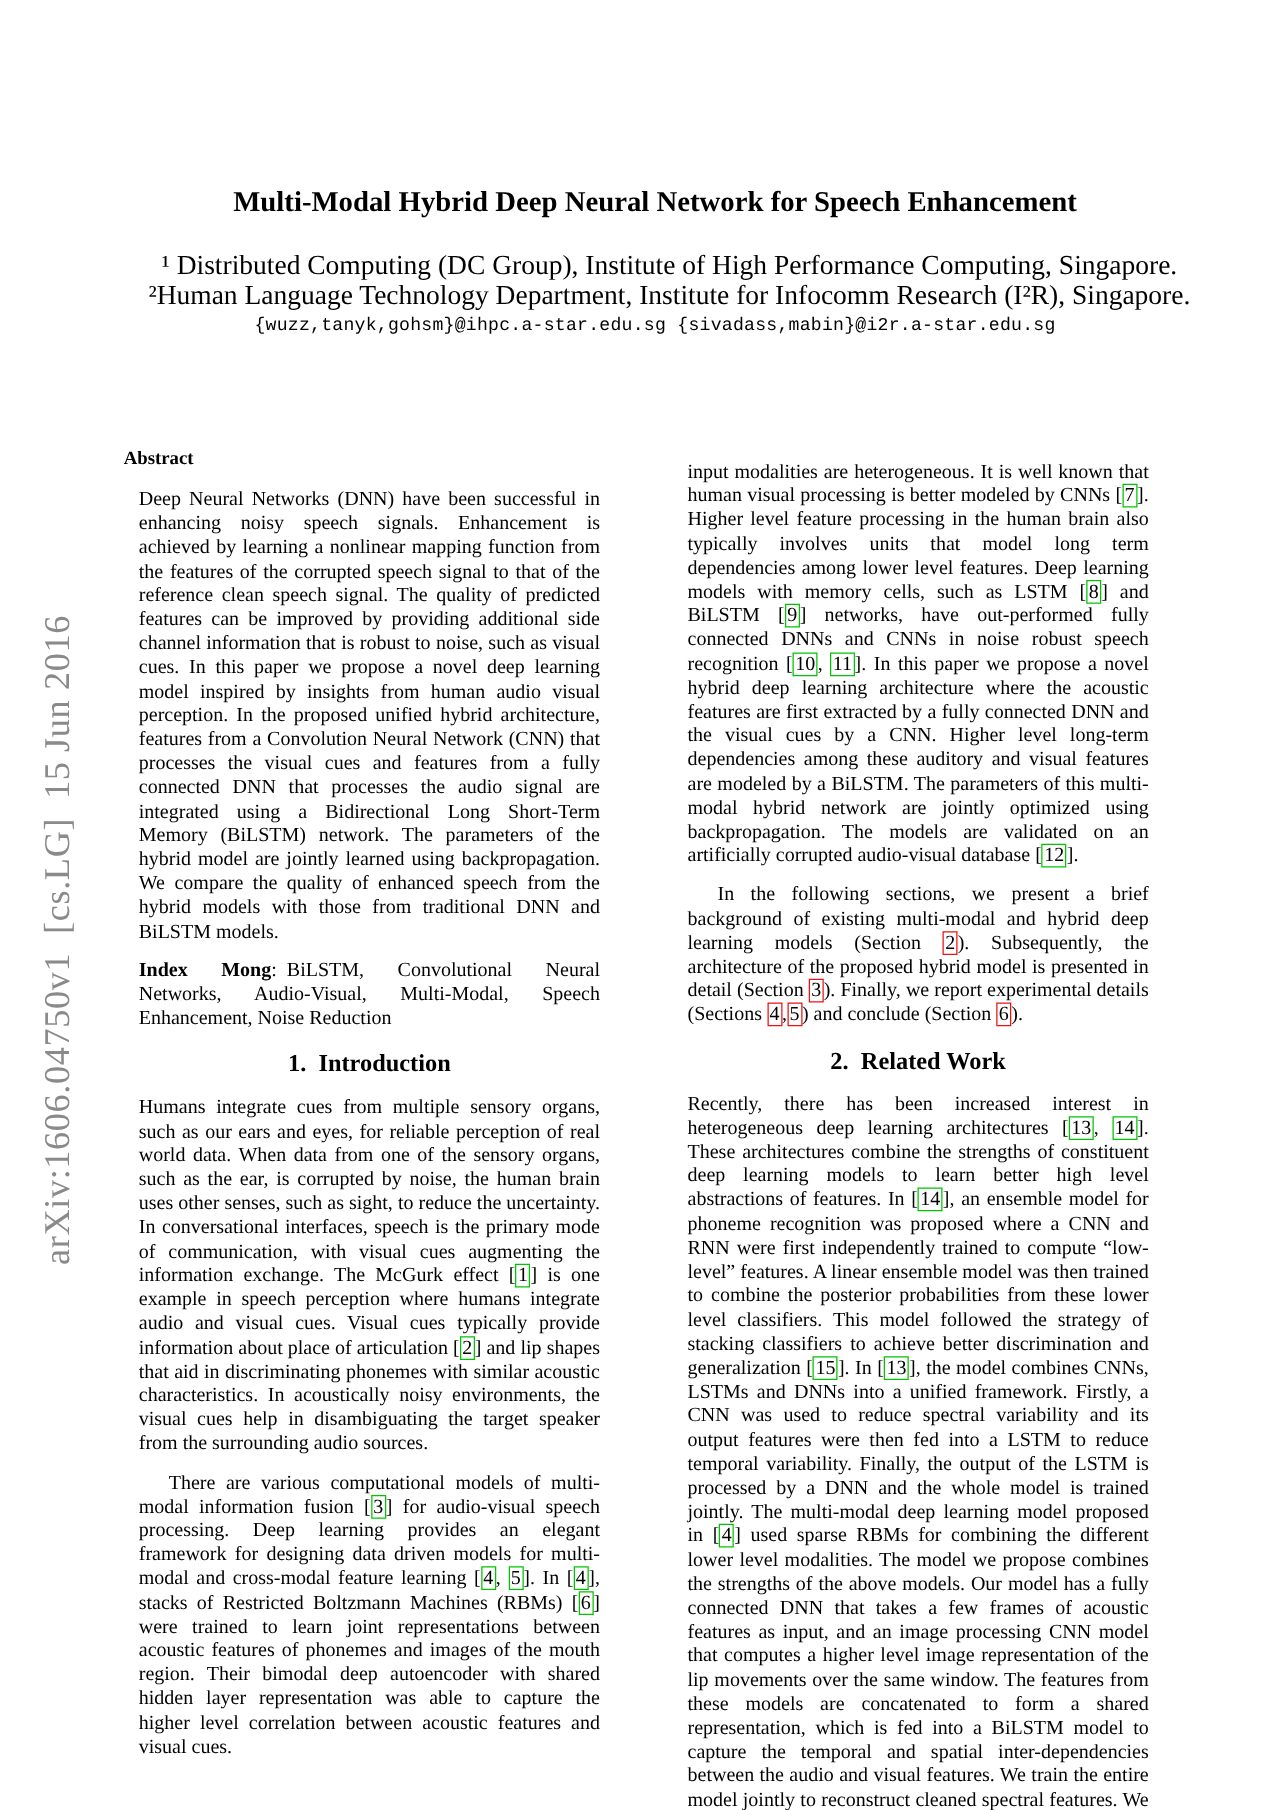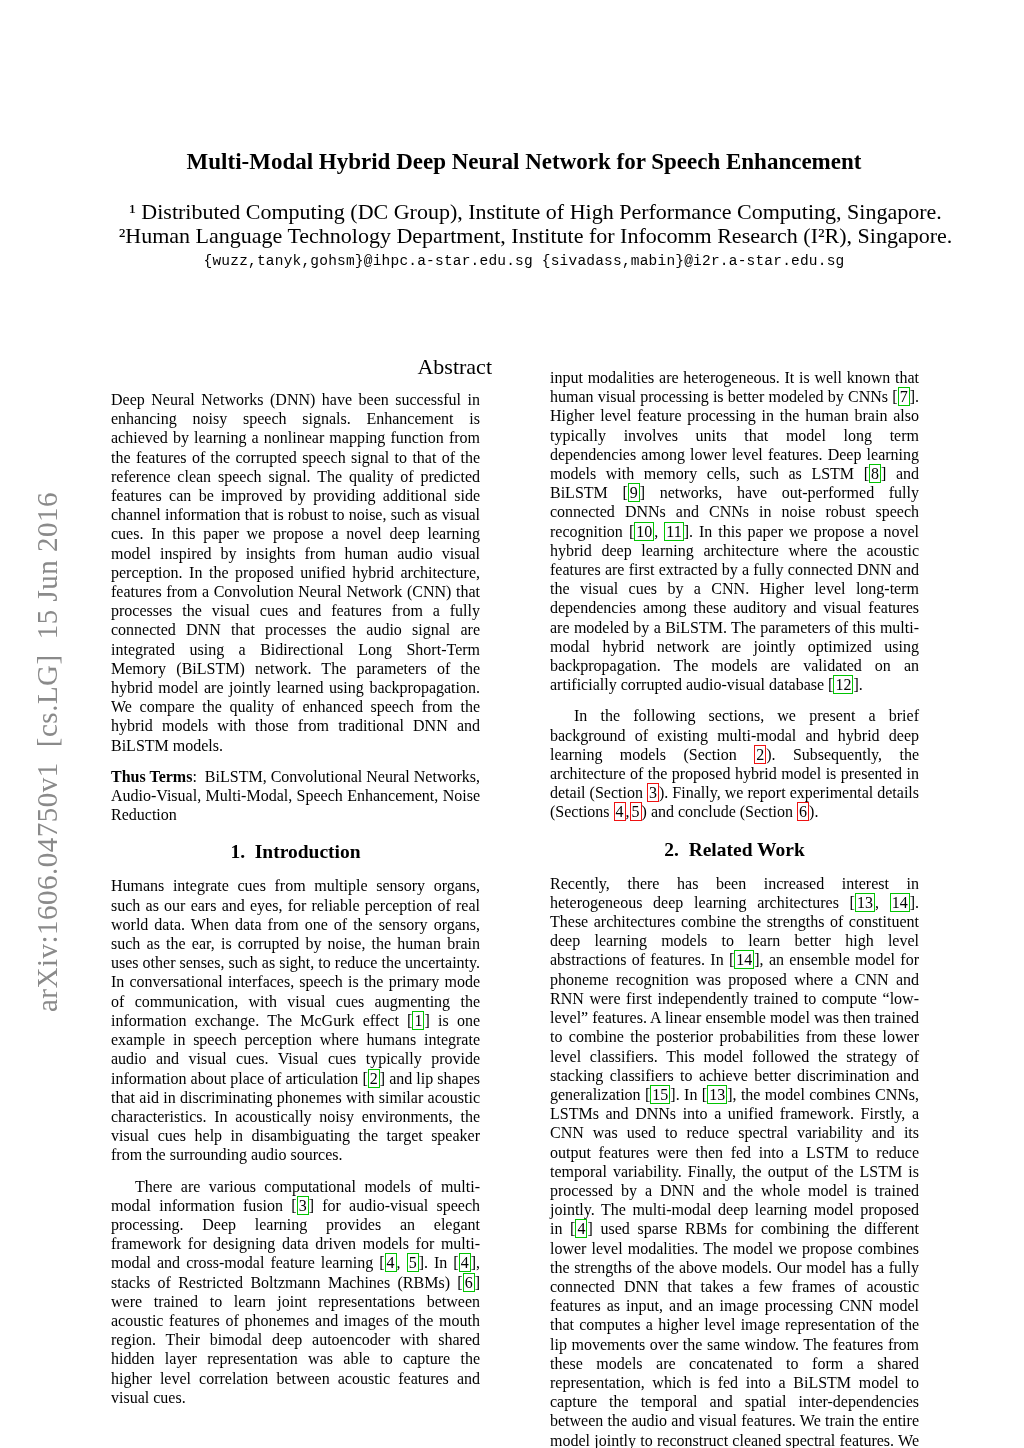--- a/index.html
+++ b/index.html
@@ -65,23 +65,23 @@
     width: 393px;
     font-size: 16px;
     line-height: 19.2px;
     text-align: justify;
   }
   .col p { margin: 12px; }
   p.indent { text-indent: 24px; }
   p.cont { text-align-last: justify; }
   .abs-head {
     margin: 0 0 10px 0;
-    text-align: right;
-    font-weight: normal;
-    font-size: 22px;
+    text-align: left;
+    font-weight: bold;
+    font-size: 15px;
     line-height: 22px;
   }
   .sec-head {
     margin: 16px 0 13px 0;
     text-align: center;
     font-weight: bold;
     font-size: 19.5px;
     line-height: 23px;
   }
   .index-terms { margin-top: 13px; }
@@ -109,21 +109,21 @@
       <div>²Human Language Technology Department, Institute for Infocomm Research (I²R), Singapore.</div>
     </div>
     <div class="emails">{wuzz,tanyk,gohsm}@ihpc.a-star.edu.sg {sivadass,mabin}@i2r.a-star.edu.sg</div>
   </div>
 
   <div class="columns">
 
     <section class="col">
       <h2 class="abs-head">Abstract</h2>
       <p>Deep Neural Networks (DNN) have been successful in enhancing noisy speech signals. Enhancement is achieved by learning a nonlinear mapping function from the features of the corrupted speech signal to that of the reference clean speech signal. The quality of predicted features can be improved by providing additional side channel information that is robust to noise, such as visual cues. In this paper we propose a novel deep learning model inspired by insights from human audio visual perception. In the proposed unified hybrid architecture, features from a Convolution Neural Network (CNN) that processes the visual cues and features from a fully connected DNN that processes the audio signal are integrated using a Bidirectional Long Short-Term Memory (BiLSTM) network. The parameters of the hybrid model are jointly learned using backpropagation. We compare the quality of enhanced speech from the hybrid models with those from traditional DNN and BiLSTM models.</p>
-      <p class="index-terms"><span class="bold">Thus Terms</span>: BiLSTM, Convolutional Neural Networks, Audio-Visual, Multi-Modal, Speech Enhancement, Noise Reduction</p>
+      <p class="index-terms"><span class="bold">Index Mong</span>: BiLSTM, Convolutional Neural Networks, Audio-Visual, Multi-Modal, Speech Enhancement, Noise Reduction</p>
       <h2 class="sec-head">1. Introduction</h2>
       <p>Humans integrate cues from multiple sensory organs, such as our ears and eyes, for reliable perception of real world data. When data from one of the sensory organs, such as the ear, is corrupted by noise, the human brain uses other senses, such as sight, to reduce the uncertainty. In conversational interfaces, speech is the primary mode of communication, with visual cues augmenting the information exchange. The McGurk effect [<span class="cite">1</span>] is one example in speech perception where humans integrate audio and visual cues. Visual cues typically provide information about place of articulation [<span class="cite">2</span>] and lip shapes that aid in discriminating phonemes with similar acoustic characteristics. In acoustically noisy environments, the visual cues help in disambiguating the target speaker from the surrounding audio sources.</p>
       <p class="indent">There are various computational models of multi-modal information fusion [<span class="cite">3</span>] for audio-visual speech processing. Deep learning provides an elegant framework for designing data driven models for multi-modal and cross-modal feature learning [<span class="cite">4</span>, <span class="cite">5</span>]. In [<span class="cite">4</span>], stacks of Restricted Boltzmann Machines (RBMs) [<span class="cite">6</span>] were trained to learn joint representations between acoustic features of phonemes and images of the mouth region. Their bimodal deep autoencoder with shared hidden layer representation was able to capture the higher level correlation between acoustic features and visual cues.</p>
     </section>
 
     <section class="col">
       <p>input modalities are heterogeneous. It is well known that human visual processing is better modeled by CNNs [<span class="cite">7</span>]. Higher level feature processing in the human brain also typically involves units that model long term dependencies among lower level features. Deep learning models with memory cells, such as LSTM [<span class="cite">8</span>] and BiLSTM [<span class="cite">9</span>] networks, have out-performed fully connected DNNs and CNNs in noise robust speech recognition [<span class="cite">10</span>, <span class="cite">11</span>]. In this paper we propose a novel hybrid deep learning architecture where the acoustic features are first extracted by a fully connected DNN and the visual cues by a CNN. Higher level long-term dependencies among these auditory and visual features are modeled by a BiLSTM. The parameters of this multi-modal hybrid network are jointly optimized using backpropagation. The models are validated on an artificially corrupted audio-visual database [<span class="cite">12</span>].</p>
       <p class="indent">In the following sections, we present a brief background of existing multi-modal and hybrid deep learning models (Section <span class="ref">2</span>). Subsequently, the architecture of the proposed hybrid model is presented in detail (Section <span class="ref">3</span>). Finally, we report experimental details (Sections <span class="ref">4</span>,<span class="ref">5</span>) and conclude (Section <span class="ref">6</span>).</p>
       <h2 class="sec-head">2. Related Work</h2>
       <p>Recently, there has been increased interest in heterogeneous deep learning architectures [<span class="cite">13</span>, <span class="cite">14</span>]. These architectures combine the strengths of constituent deep learning models to learn better high level abstractions of features. In [<span class="cite">14</span>], an ensemble model for phoneme recognition was proposed where a CNN and RNN were first independently trained to compute “low-level” features. A linear ensemble model was then trained to combine the posterior probabilities from these lower level classifiers. This model followed the strategy of stacking classifiers to achieve better discrimination and generalization [<span class="cite">15</span>]. In [<span class="cite">13</span>], the model combines CNNs, LSTMs and DNNs into a unified framework. Firstly, a CNN was used to reduce spectral variability and its output features were then fed into a LSTM to reduce temporal variability. Finally, the output of the LSTM is processed by a DNN and the whole model is trained jointly. The multi-modal deep learning model proposed in [<span class="cite">4</span>] used sparse RBMs for combining the different lower level modalities. The model we propose combines the strengths of the above models. Our model has a fully connected DNN that takes a few frames of acoustic features as input, and an image processing CNN model that computes a higher level image representation of the lip movements over the same window. The features from these models are concatenated to form a shared representation, which is fed into a BiLSTM model to capture the temporal and spatial inter-dependencies between the audio and visual features. We train the entire model jointly to reconstruct cleaned spectral features. We call this model a BiModal-BiLSTM. The next section explains the proposed model in more detail.</p>

